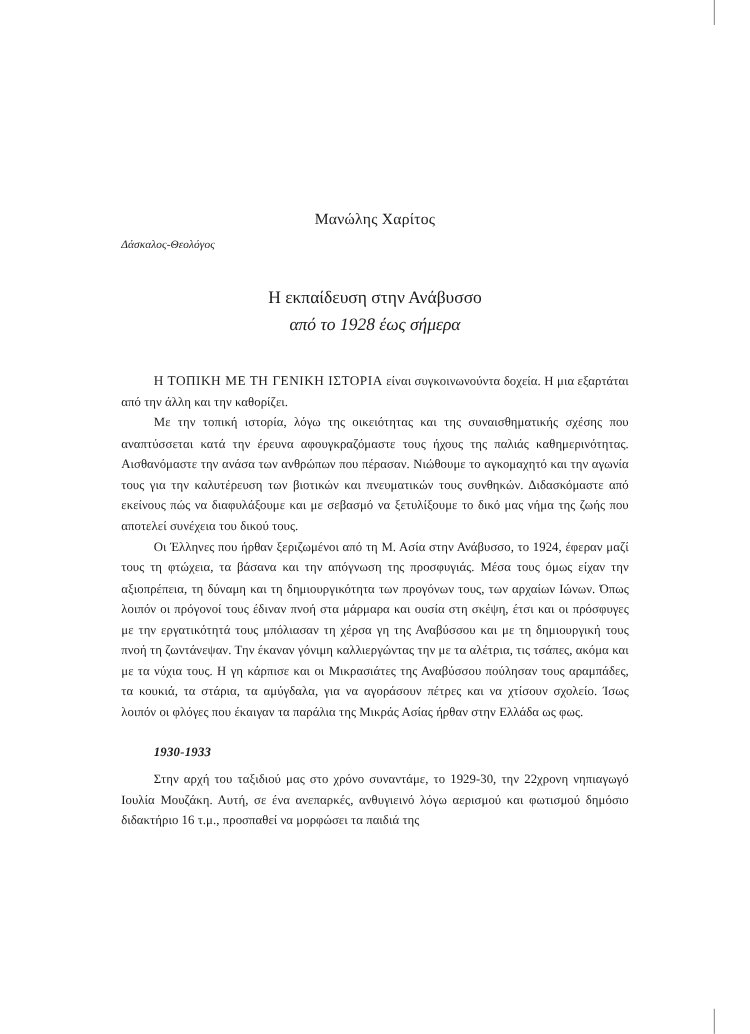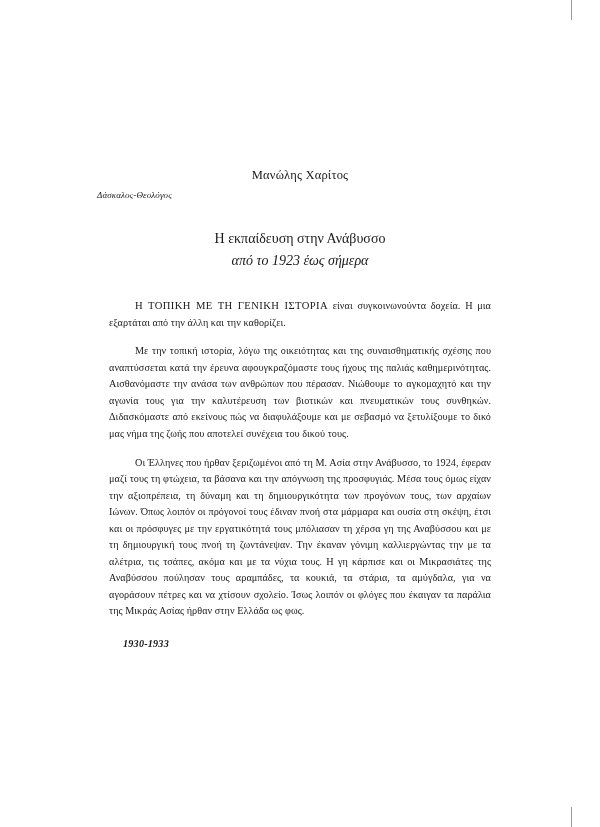--- a/index.html
+++ b/index.html
@@ -71,21 +71,21 @@
     font-size: 14px;
     line-height: 1.55;
     margin: 0 0 26px 0;
     font-weight: normal;
   }
   .doc-title .line2 {
     font-style: italic;
   }
 
   .body-text p {
-    margin: 12px;
+    margin: 0;
     font-size: 10.2px;
     line-height: 1.62;
     text-align: justify;
     text-indent: 26px;
     letter-spacing: 0.05px;
   }
 
   .body-text p.first-par {
     text-indent: 26px;
   }
@@ -113,29 +113,30 @@
   <div class="crop-mark crop-top-right"></div>
   <div class="crop-mark crop-bottom-right"></div>
 
   <div class="content">
 
     <div class="author-name">Μανώλης Χαρίτος</div>
     <div class="author-role">Δάσκαλος-Θεολόγος</div>
 
     <h1 class="doc-title">
       <span class="line1">Η εκπαίδευση στην Ανάβυσσο</span><br>
-      <span class="line2">από το 1923 έως σήμερα</span>
+      <span class="line2">από το 1928 έως σήμερα</span>
     </h1>
 
     <div class="body-text">
 
       <p class="first-par"><span class="smallcaps">Η ΤΟΠΙΚΗ ΜΕ ΤΗ ΓΕΝΙΚΗ ΙΣΤΟΡΙΑ</span><span> είναι συγκοινωνούντα δοχεία. Η μια εξαρτάται από την άλλη και την καθορίζει.</span></p>
 
       <p>Με την τοπική ιστορία, λόγω της οικειότητας και της συναισθηματικής σχέσης που αναπτύσσεται κατά την έρευνα αφουγκραζόμαστε τους ήχους της παλιάς καθημερινότητας. Αισθανόμαστε την ανάσα των ανθρώπων που πέρασαν. Νιώθουμε το αγκομαχητό και την αγωνία τους για την καλυτέρευση των βιοτικών και πνευματικών τους συνθηκών. Διδασκόμαστε από εκείνους πώς να διαφυλάξουμε και με σεβασμό να ξετυλίξουμε το δικό μας νήμα της ζωής που αποτελεί συνέχεια του δικού τους.</p>
 
       <p>Οι Έλληνες που ήρθαν ξεριζωμένοι από τη Μ. Ασία στην Ανάβυσσο, το 1924, έφεραν μαζί τους τη φτώχεια, τα βάσανα και την απόγνωση της προσφυγιάς. Μέσα τους όμως είχαν την αξιοπρέπεια, τη δύναμη και τη δημιουργικότητα των προγόνων τους, των αρχαίων Ιώνων. Όπως λοιπόν οι πρόγονοί τους έδιναν πνοή στα μάρμαρα και ουσία στη σκέψη, έτσι και οι πρόσφυγες με την εργατικότητά τους μπόλιασαν τη χέρσα γη της Αναβύσσου και με τη δημιουργική τους πνοή τη ζωντάνεψαν. Την έκαναν γόνιμη καλλιεργώντας την με τα αλέτρια, τις τσάπες, ακόμα και με τα νύχια τους. Η γη κάρπισε και οι Μικρασιάτες της Αναβύσσου πούλησαν τους αραμπάδες, τα κουκιά, τα στάρια, τα αμύγδαλα, για να αγοράσουν πέτρες και να χτίσουν σχολείο. Ίσως λοιπόν οι φλόγες που έκαιγαν τα παράλια της Μικράς Ασίας ήρθαν στην Ελλάδα ως φως.</p>
 
       <div class="section-head">1930-1933</div>
 
+      <p>Στην αρχή του ταξιδιού μας στο χρόνο συναντάμε, το 1929-30, την 22χρονη νηπιαγωγό Ιουλία Μουζάκη. Αυτή, σε ένα ανεπαρκές, ανθυγιεινό λόγω αερισμού και φωτισμού δημόσιο διδακτήριο 16 τ.μ., προσπαθεί να μορφώσει τα παιδιά της</p>
 
     </div>
   </div>
 </div>
 
 </body></html>

